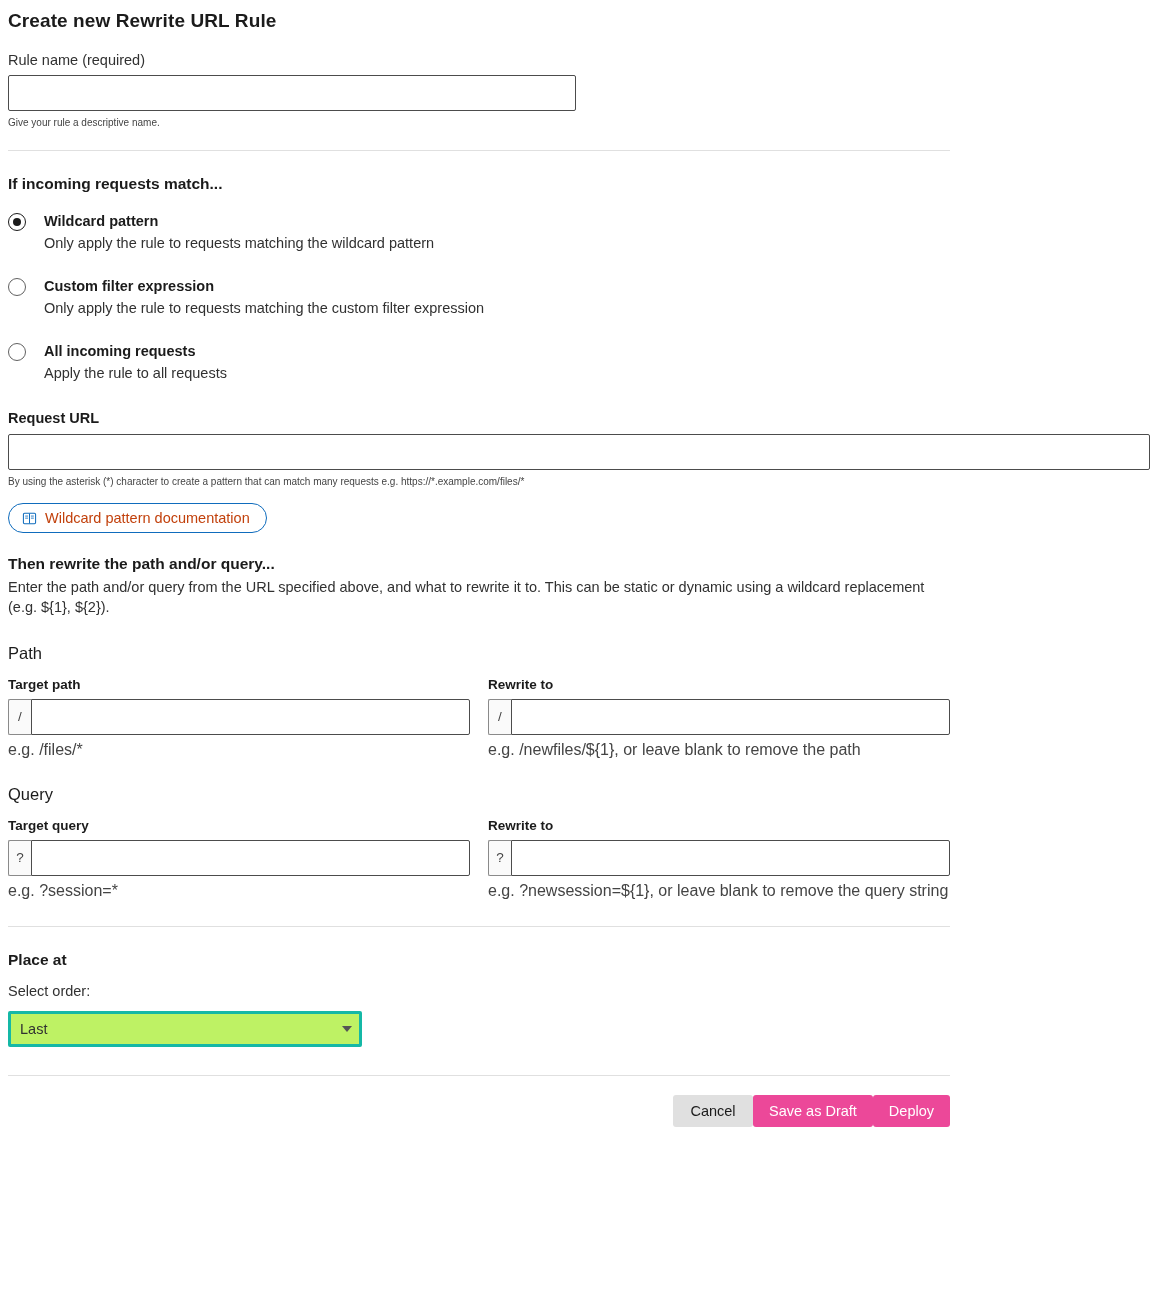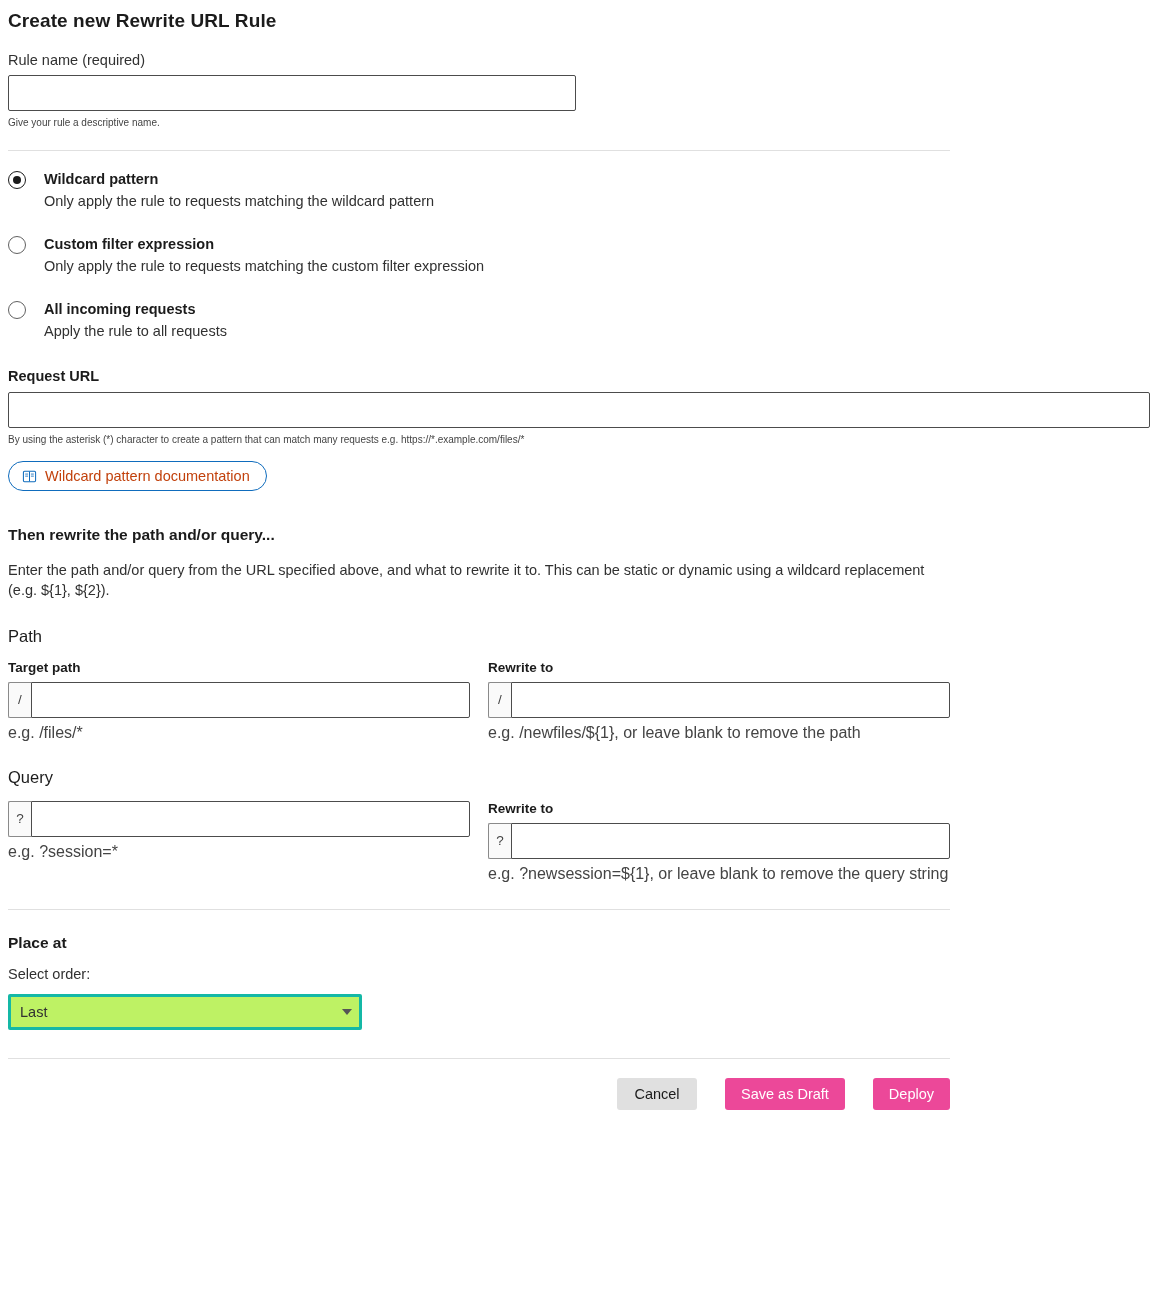--- a/index.html
+++ b/index.html
@@ -123,26 +123,26 @@
     margin-top: 16px;
     background: #fff;
     cursor: pointer;
     text-decoration: none;
   }
   .book-icon svg { display: block; }
   .sub-head {
     font-size: 15.5px;
     font-weight: bold;
     color: #1b1b1b;
-    margin-top: 35px;
+    margin-top: 22px;
   }
   .para {
     font-size: 14.5px;
     color: #313131;
-    margin-top: 16px;
+    margin-top: 4px;
     line-height: 1.4;
   }
   .group-head {
     font-size: 16.5px;
     color: #1b1b1b;
     margin-top: 26px;
     font-weight: normal;
   }
   .two-col {
     display: flex;
@@ -227,21 +227,21 @@
     border-top: 6px solid #555;
   }
   .footer-rule {
     border: none;
     border-top: 1px solid #e0e0e0;
     margin: 28px 0 0 0;
   }
   .actions {
     display: flex;
     justify-content: flex-end;
-    gap: 28px;
+    gap: 0;
     margin-top: 19px;
     padding-bottom: 16px;
   }
   .btn {
     height: 32px;
     border: none;
     border-radius: 3px;
     font-family: "Liberation Sans", sans-serif;
     font-size: 14.5px;
     cursor: pointer;
@@ -263,20 +263,21 @@
 <div class="page">
 
   <h1 class="page-title">Create new Rewrite URL Rule</h1>
 
   <div class="field-label">Rule name (required)</div>
   <input class="text-input rule-name-input" type="text" placeholder="" style="">
   <div class="hint">Give your rule a descriptive name.</div>
 
   <hr class="divider">
 
+  <div class="section-title">If incoming requests match...</div>
 
   <div class="radio-group">
 
     <div class="radio-row selected">
       <span class="radio-circle"></span>
       <span class="radio-texts">
         <span class="radio-title">Wildcard pattern</span>
         <span class="radio-desc">Only apply the rule to requests matching the wildcard pattern</span>
       </span>
     </div>
@@ -338,20 +339,21 @@
         <input class="prefix-input" type="text" style="">
       </div>
       <div class="col-hint">e.g. /newfiles/${1}, or leave blank to remove the path</div>
     </div>
   </div>
 
   <div class="group-head">Query</div>
 
   <div class="two-col">
     <div class="col">
+      <div class="col-label">Target query</div>
       <div class="prefix-wrap">
         <span class="prefix-box">?</span>
         <input class="prefix-input" type="text" style="">
       </div>
       <div class="col-hint">e.g. ?session=*</div>
     </div>
     <div class="col">
       <div class="col-label">Rewrite to</div>
       <div class="prefix-wrap">
         <span class="prefix-box">?</span>

